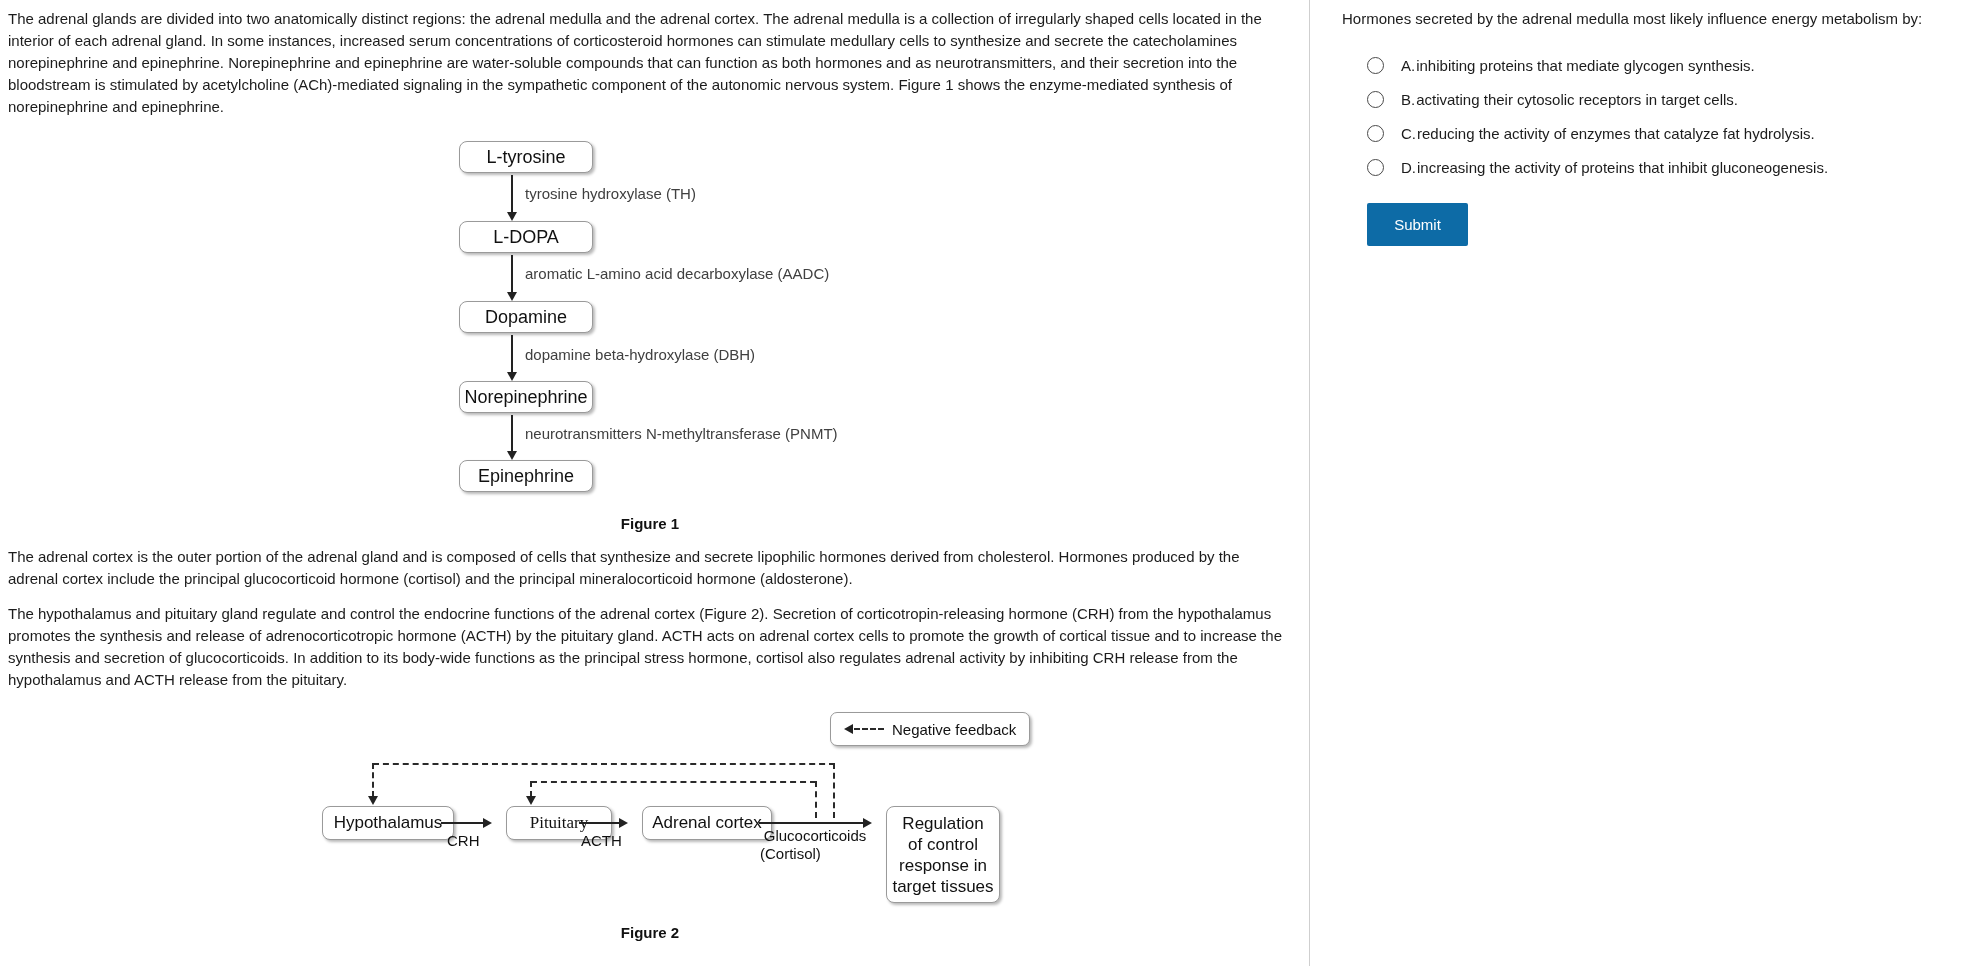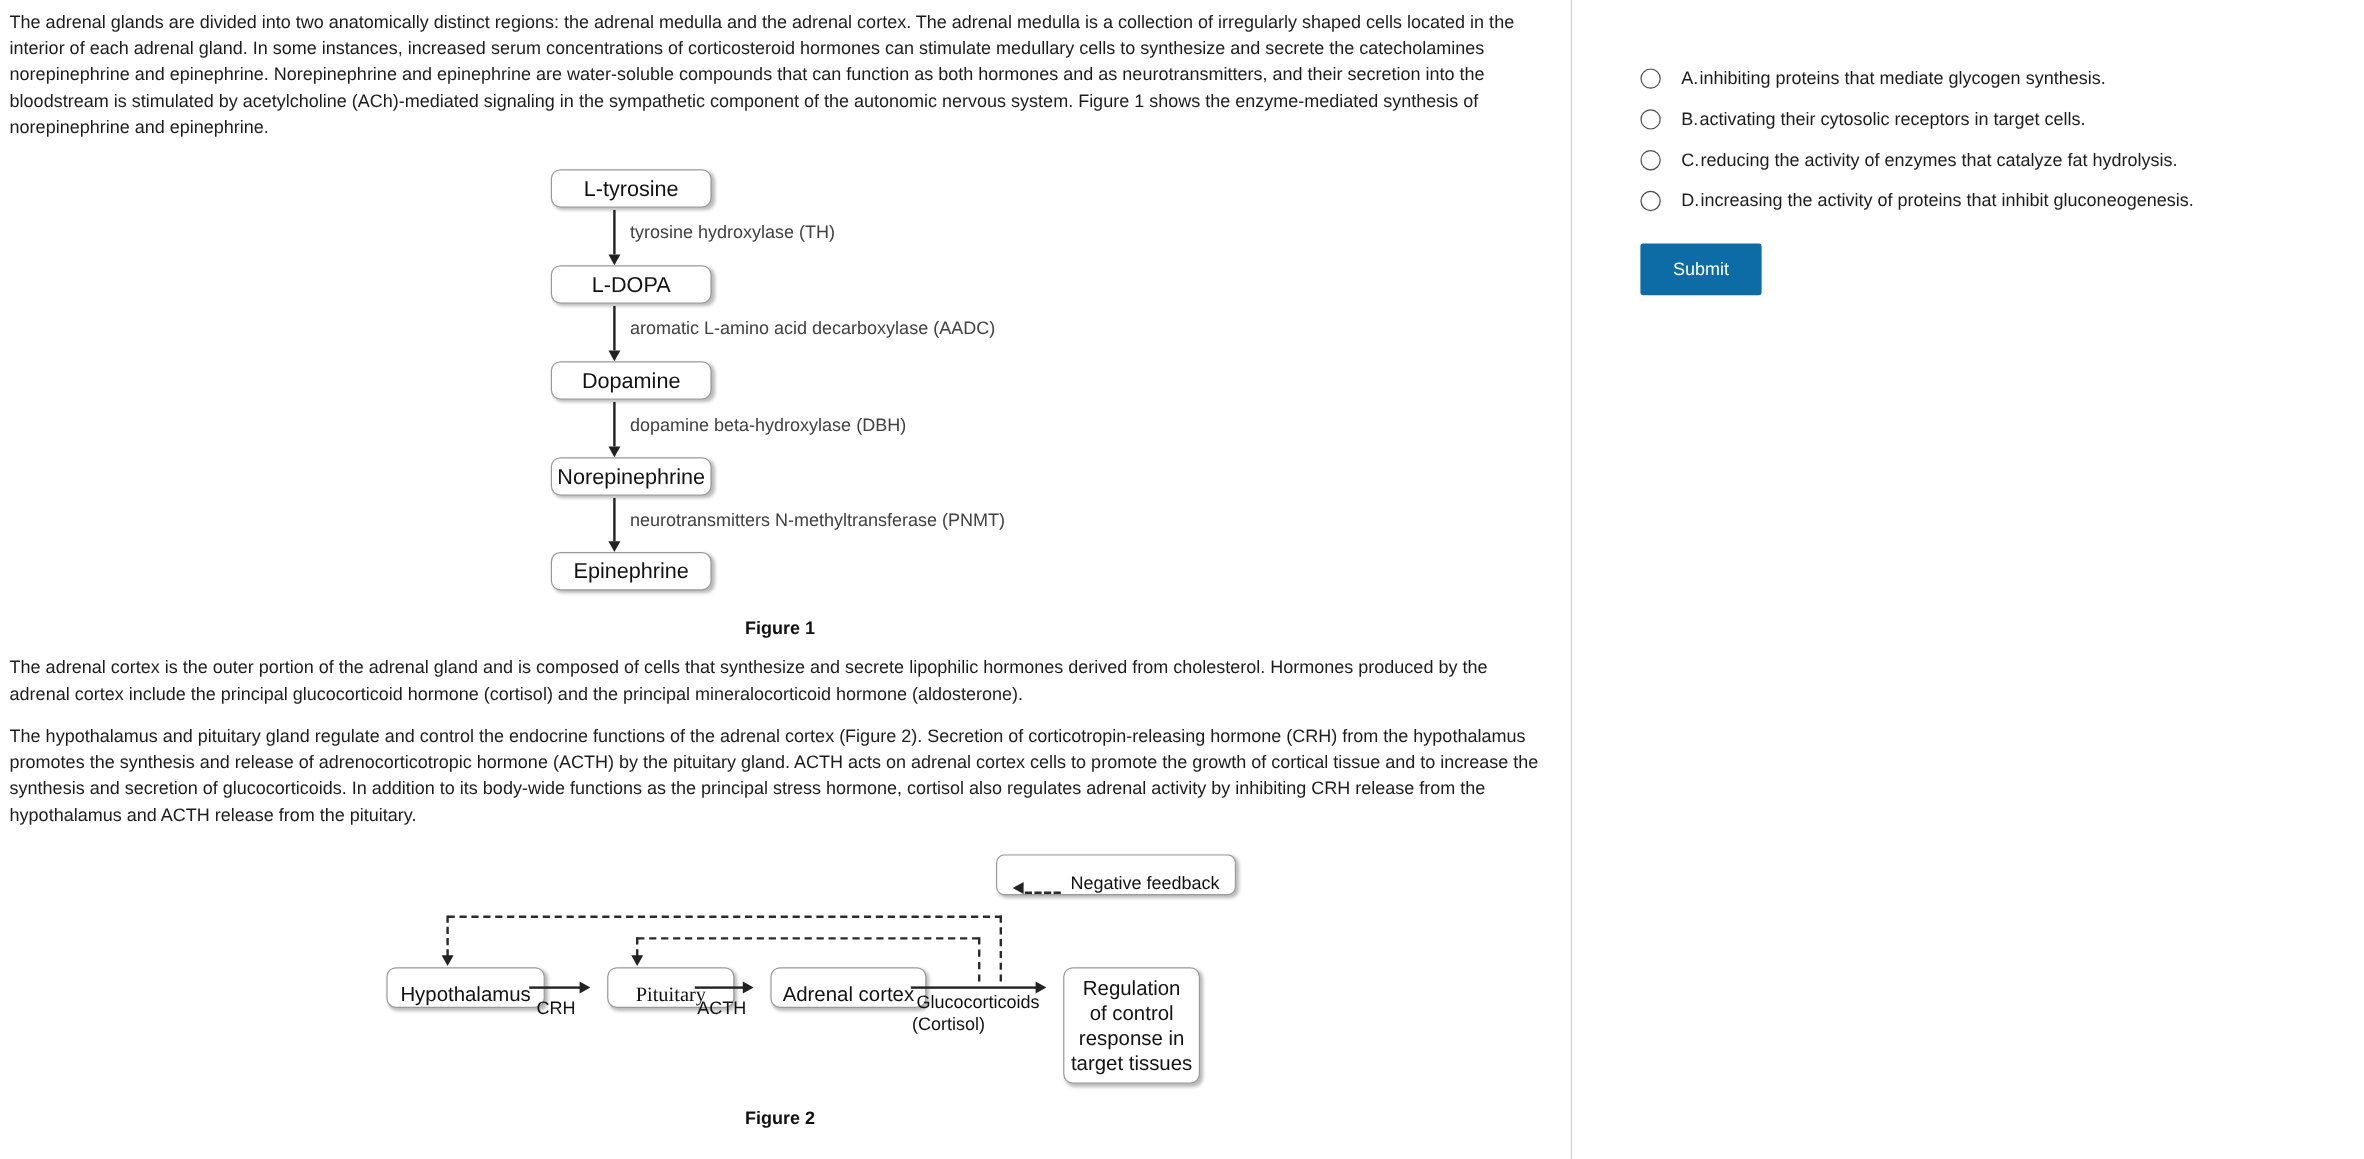--- a/index.html
+++ b/index.html
@@ -21,24 +21,24 @@
 
   .vline{position:absolute;border-left:2px solid #222;width:0;}
   .hline{position:absolute;border-top:2px solid #222;height:0;}
   .dash-h{position:absolute;border-top:2px dashed #2a2a2a;height:0;}
   .dash-v{position:absolute;border-left:2px dashed #2a2a2a;width:0;}
   .ah-down{position:absolute;width:0;height:0;border-left:5px solid transparent;border-right:5px solid transparent;border-top:9px solid #222;}
   .ah-right{position:absolute;width:0;height:0;border-top:5px solid transparent;border-bottom:5px solid transparent;border-left:9px solid #222;}
   .ah-left{width:0;height:0;border-top:5px solid transparent;border-bottom:5px solid transparent;border-right:9px solid #222;}
 
   
-  .f2-node{height:34px;font-size:17px;align-items:flex-end;}
+  .f2-node{height:34px;font-size:17px;}
   .f2-label{position:absolute;font-size:15px;color:#111;white-space:nowrap;}
   .reg-box{flex-direction:column;line-height:21px;text-align:center;font-size:17px;}
-  .legend-box{position:absolute;left:830px;top:712px;height:34px;padding:0 13px;background:#fff;border:1px solid #9a9a9a;border-radius:7px;box-shadow:2px 2px 3px rgba(0,0,0,0.28);display:flex;align-items:flex-end;box-sizing:border-box;font-size:15px;color:#111;}
+  .legend-box{position:absolute;left:830px;top:712px;height:34px;padding:0 13px;background:#fff;border:1px solid #9a9a9a;border-radius:7px;box-shadow:2px 2px 3px rgba(0,0,0,0.28);display:flex;align-items:center;box-sizing:border-box;font-size:15px;color:#111;}
   .legend-dash{width:30px;border-top:2px dashed #2a2a2a;height:0;margin:0 8px 0 1px;}
 
   
   .question-panel{position:absolute;left:1311px;top:0;width:659px;height:966px;}
   .question-text{position:absolute;left:31px;top:8px;width:620px;font-size:15px;line-height:21px;color:#1c1c1c;}
   .option-row{position:absolute;left:56px;display:flex;align-items:center;height:22px;cursor:pointer;}
   .radio{width:17px;height:17px;border:1.5px solid #4a4a4a;border-radius:50%;background:#fff;box-sizing:border-box;flex:0 0 auto;}
   .opt-letter{margin-left:17px;font-size:15px;color:#1c1c1c;}
   .opt-text{margin-left:1px;font-size:15px;color:#1c1c1c;}
   .submit-btn{position:absolute;left:56px;top:203px;width:101px;height:43px;background:#0d6ba6;color:#ffffff;font-size:15px;font-family:"Liberation Sans",sans-serif;border:none;border-radius:2px;cursor:pointer;}
@@ -133,20 +133,21 @@
       <div class="f2-label" style="left:581px;top:832px;">ACTH</div>
       <div class="f2-label" style="left:760px;top:827px;width:110px;text-align:center;">Glucocorticoids</div>
       <div class="f2-label" style="left:760px;top:845px;width:110px;text-align:left;">(Cortisol)</div>
 
       <div class="fig-caption" style="top:924px;">Figure 2</div>
     </div>
   </div>
 
   <div class="question-panel">
 
+    <div class="question-text">Hormones secreted by the adrenal medulla most likely influence energy metabolism by:</div>
 
     <div class="option-row" style="top:54px;">
       <span class="radio"></span>
       <span class="opt-letter">A.</span>
       <span class="opt-text">inhibiting proteins that mediate glycogen synthesis.</span>
     </div>
     <div class="option-row" style="top:88px;">
       <span class="radio"></span>
       <span class="opt-letter">B.</span>
       <span class="opt-text">activating their cytosolic receptors in target cells.</span>

